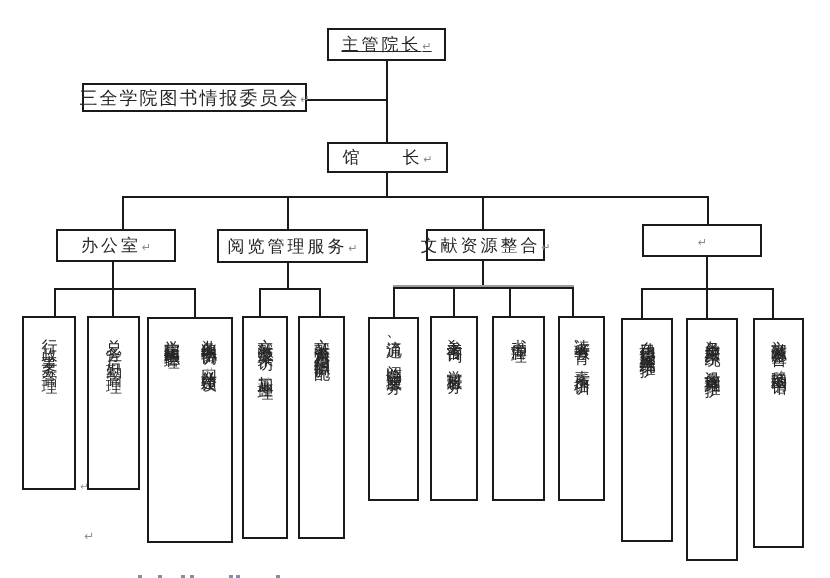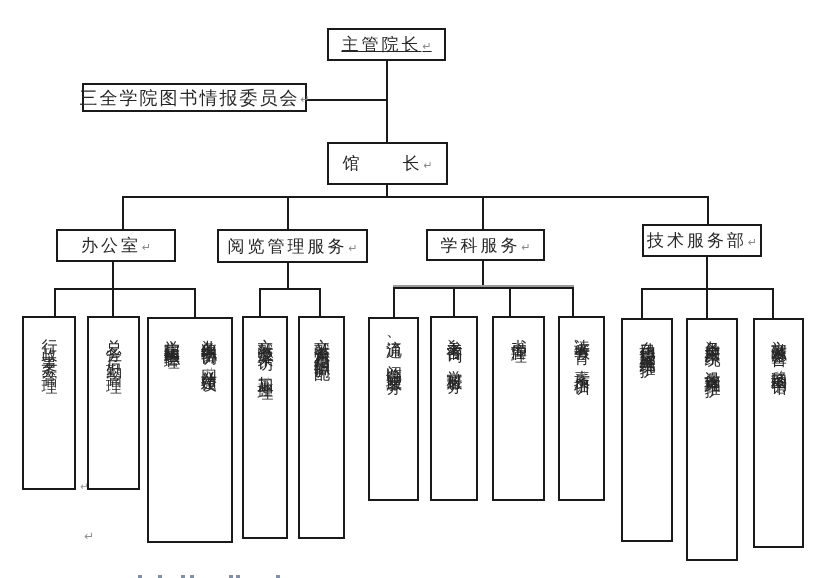--- a/index.html
+++ b/index.html
@@ -86,39 +86,38 @@
   <div class="box" style="left:327px;top:28px;width:119px;height:33px;text-decoration:underline;">
     <span>主管院长</span>
       <span class="eol">↵</span>
   </div>
 
   <div class="box big" style="left:82px;top:83px;width:225px;height:29px;">
     <span>三全学院图书情报委员会</span>
       <span class="eol">↵</span>
   </div>
 
-  <div class="box" style="left:327px;top:142px;width:121px;height:43px;">
+  <div class="box" style="left:327px;top:142px;width:121px;height:31px;">
     <span>馆　　长</span>
       <span class="eol">↵</span>
   </div>
 
   <div class="box" style="left:56px;top:229px;width:120px;height:33px;">
     <span>办公室</span>
       <span class="eol">↵</span>
   </div>
   <div class="box" style="left:217px;top:229px;width:151px;height:34px;">
     <span>阅览管理服务</span>
       <span class="eol">↵</span>
   </div>
   <div class="box" style="left:426px;top:229px;width:119px;height:32px;">
-    <span>学科服务</span>
+    <span>文献资源整合</span>
       <span class="eol">↵</span>
   </div>
   <div class="box" style="left:642px;top:224px;width:120px;height:33px;">
-    <span>技术服务部</span>
       <span class="eol">↵</span>
   </div>
 
   <div class="vbox ls8" style="left:22px;top:316px;width:54px;height:174px;">
     <div class="vtext">
         <span class="vcol"><span>行政事务管理</span><span class="veol">↵</span></span>
       </div>
   </div>
   <div class="vbox ls8" style="left:87px;top:316px;width:53px;height:174px;">
     <div class="vtext">

